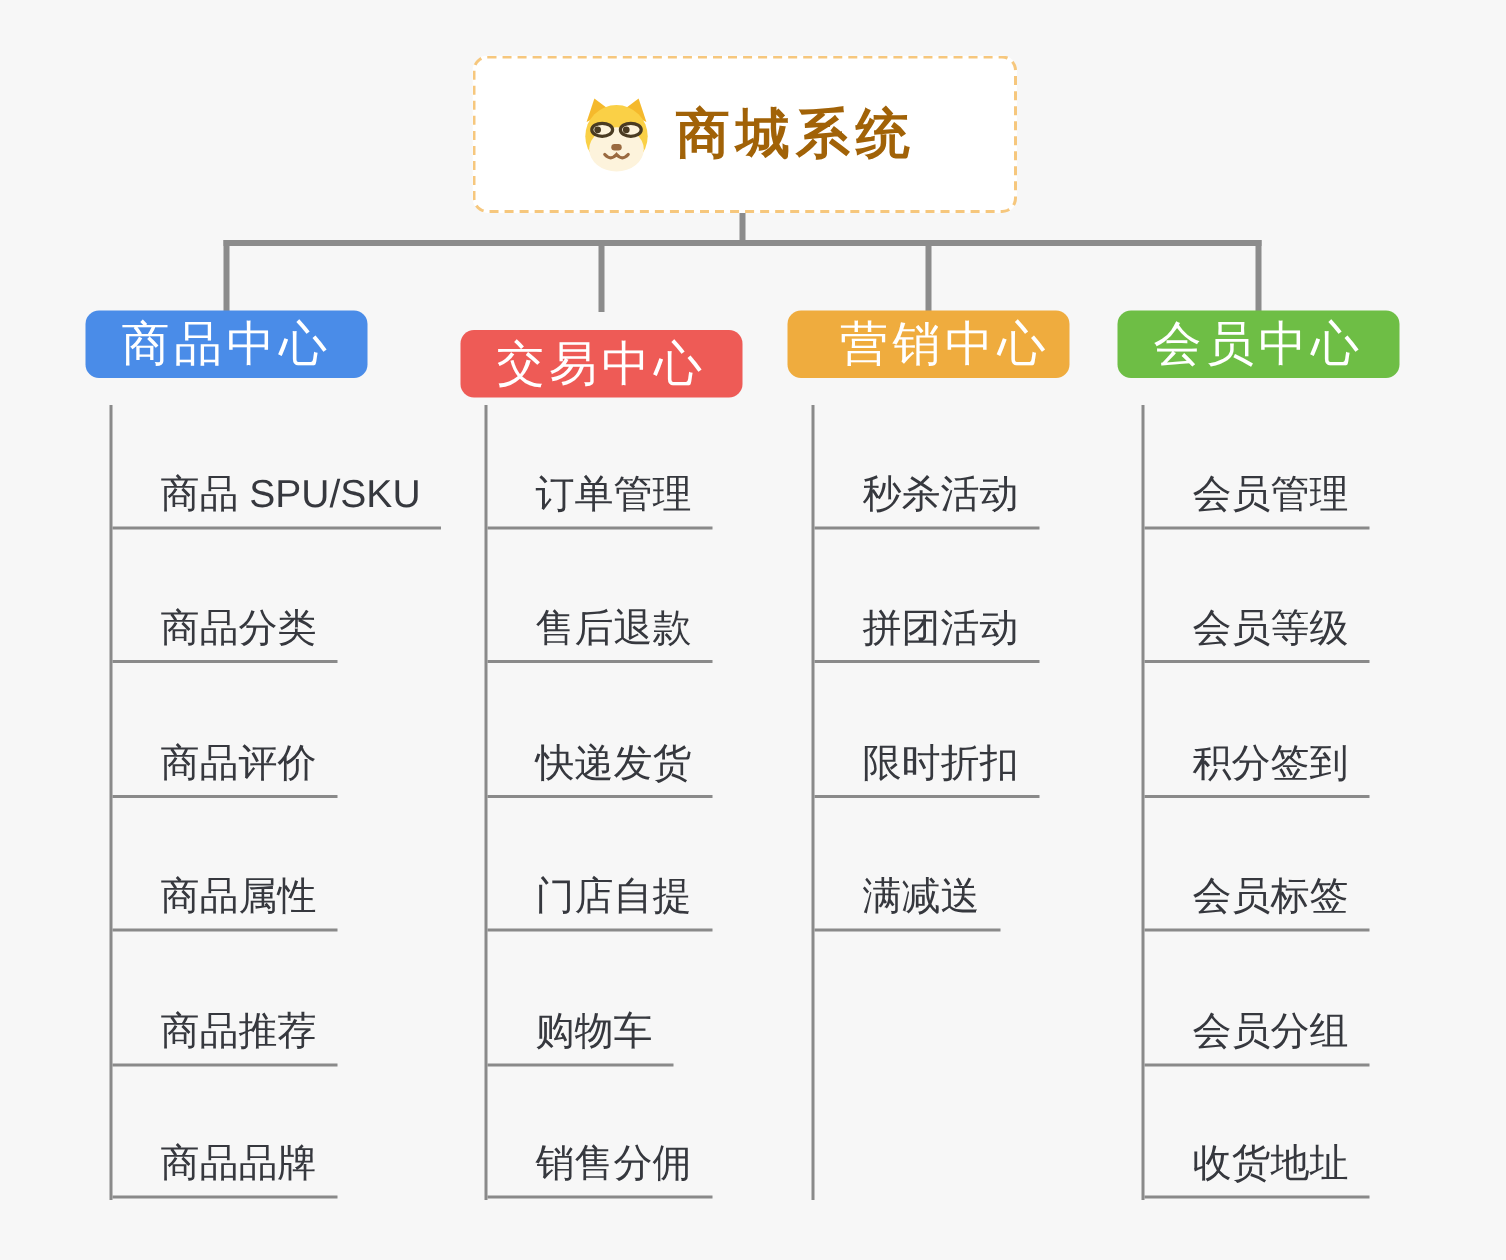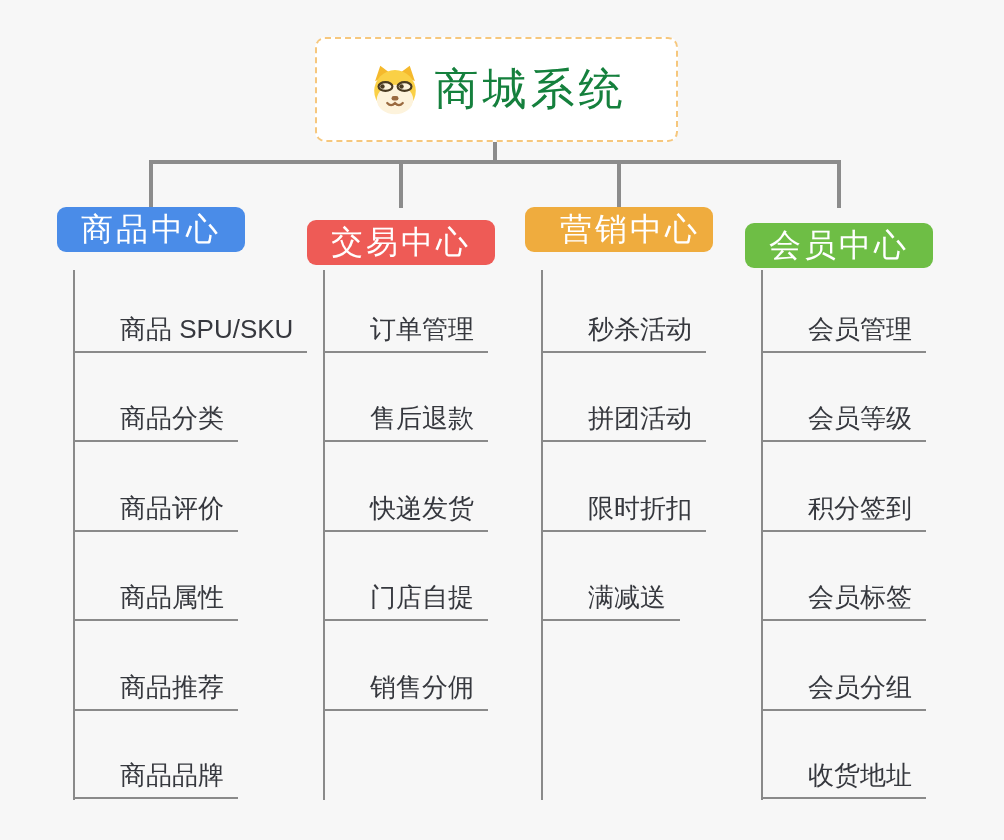--- a/index.html
+++ b/index.html
@@ -10,37 +10,37 @@
   }
   .canvas{position:absolute;inset:0;}
   
   .line{position:absolute;background:#8c8c8c;}
   
   .root{
     position:absolute;left:315px;top:37px;width:363px;height:105px;
     background:#ffffff;border:2px dashed #f6c77d;border-radius:10px;
     box-sizing:border-box;display:flex;align-items:center;justify-content:center;gap:12px;
   }
-  .root-title{font-size:44px;letter-spacing:4px;color:#15803d;white-space:nowrap;}
+  .root-title{font-size:36px;letter-spacing:4px;color:#a16207;white-space:nowrap;font-weight:bold;}
   .dog{width:56px;height:52px;flex:0 0 auto;}
   
   .branch{
     position:absolute;top:207px;width:188px;height:45px;border-radius:9px;
     display:flex;align-items:center;justify-content:center;
     color:#ffffff;font-size:32px;letter-spacing:3px;white-space:nowrap;
     box-sizing:border-box;
   }
   
   .col{
     position:absolute;top:270px;height:530px;width:240px;
     border-left:2px solid #8a8a8a;box-sizing:border-box;
   }
   .leaf{
     position:absolute;left:0;
-    padding:0 14px 4px 45px;border-bottom:2px solid #8a8a8a;
+    padding:0 14px 4px 32px;border-bottom:2px solid #8a8a8a;
     font-size:26px;line-height:36px;color:#36383e;white-space:nowrap;
   }
   .leaf:nth-child(1){top:41px;}
   .leaf:nth-child(2){top:130px;}
   .leaf:nth-child(3){top:220px;}
   .leaf:nth-child(4){top:309px;}
   .leaf:nth-child(5){top:399px;}
   .leaf:nth-child(6){top:487px;}
 </style>
 </head>
@@ -67,36 +67,37 @@
       <circle cx="39.5" cy="26" r="2.6" fill="#4a3b22"></circle>
       <rect x="28" y="37" width="8" height="5" rx="2.5" fill="#9a6a40"></rect>
       <path d="M 23 45 Q 27.5 50 32 45 Q 36.5 50 41 45" stroke="#9a6a40" stroke-width="2.5" fill="none" stroke-linecap="round"></path>
     </svg>
     <span class="root-title">商城系统</span>
   </div>
 
   <div class="branch" style="left: 57px; background: rgb(74, 140, 232);">商品中心</div>
   <div class="branch" style="left: 307px; background: rgb(238, 91, 86); margin-top: 13px;">交易中心</div>
   <div class="branch" style="left: 525px; background: rgb(239, 172, 62); padding-left: 22px;">营销中心</div>
-  <div class="branch" style="left: 745px; background: rgb(110, 190, 69); margin-top: 16px;">会员中心</div>
+  <div class="branch" style="left: 745px; background: rgb(110, 190, 69);">会员中心</div>
 
   <div class="col" style="left:73px;">
     <div class="leaf">商品 SPU/SKU</div>
     <div class="leaf">商品分类</div>
     <div class="leaf">商品评价</div>
     <div class="leaf">商品属性</div>
     <div class="leaf">商品推荐</div>
     <div class="leaf">商品品牌</div>
   </div>
 
   <div class="col" style="left:323px;">
     <div class="leaf">订单管理</div>
     <div class="leaf">售后退款</div>
     <div class="leaf">快递发货</div>
     <div class="leaf">门店自提</div>
+    <div class="leaf">购物车</div>
     <div class="leaf">销售分佣</div>
   </div>
 
   <div class="col" style="left:541px;">
     <div class="leaf">秒杀活动</div>
     <div class="leaf">拼团活动</div>
     <div class="leaf">限时折扣</div>
     <div class="leaf">满减送</div>
   </div>
 

